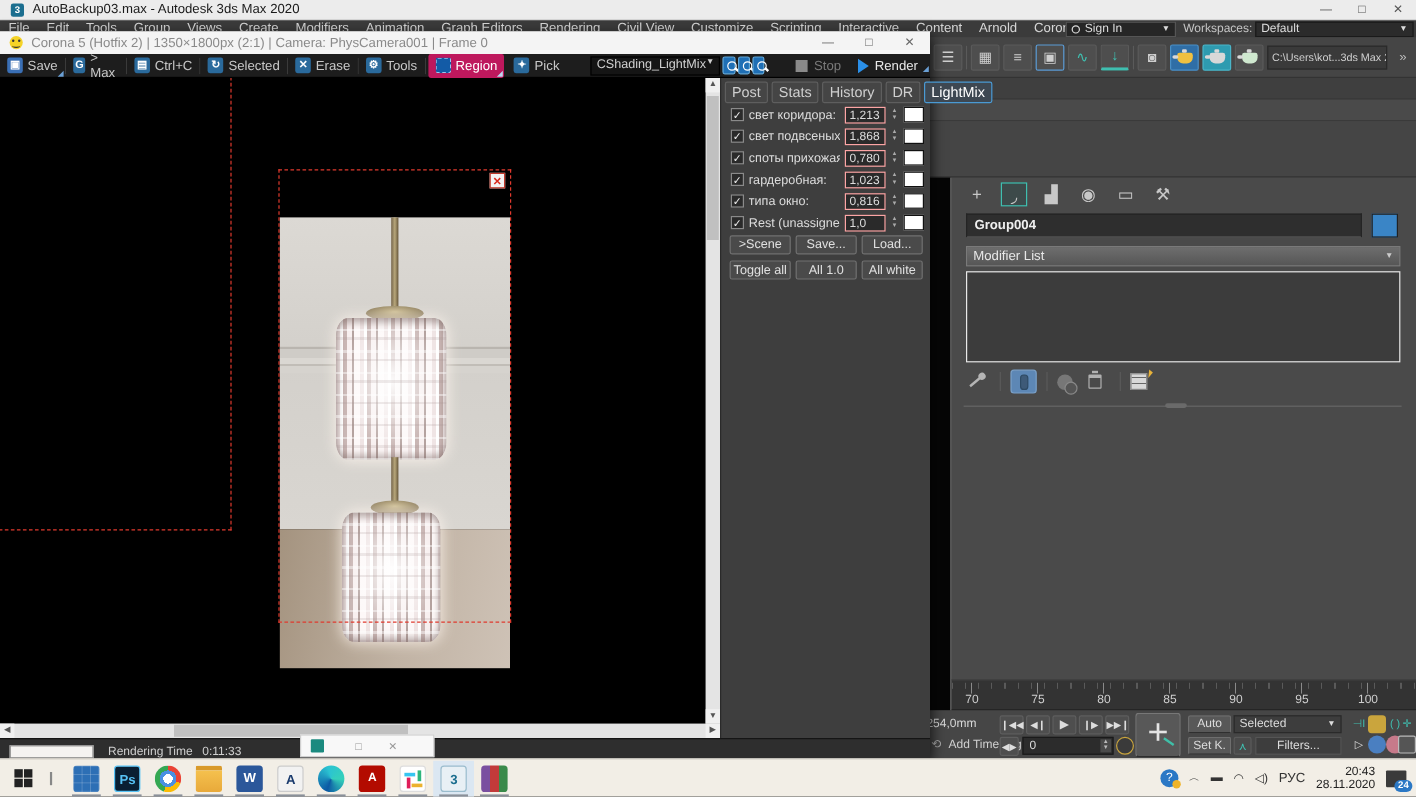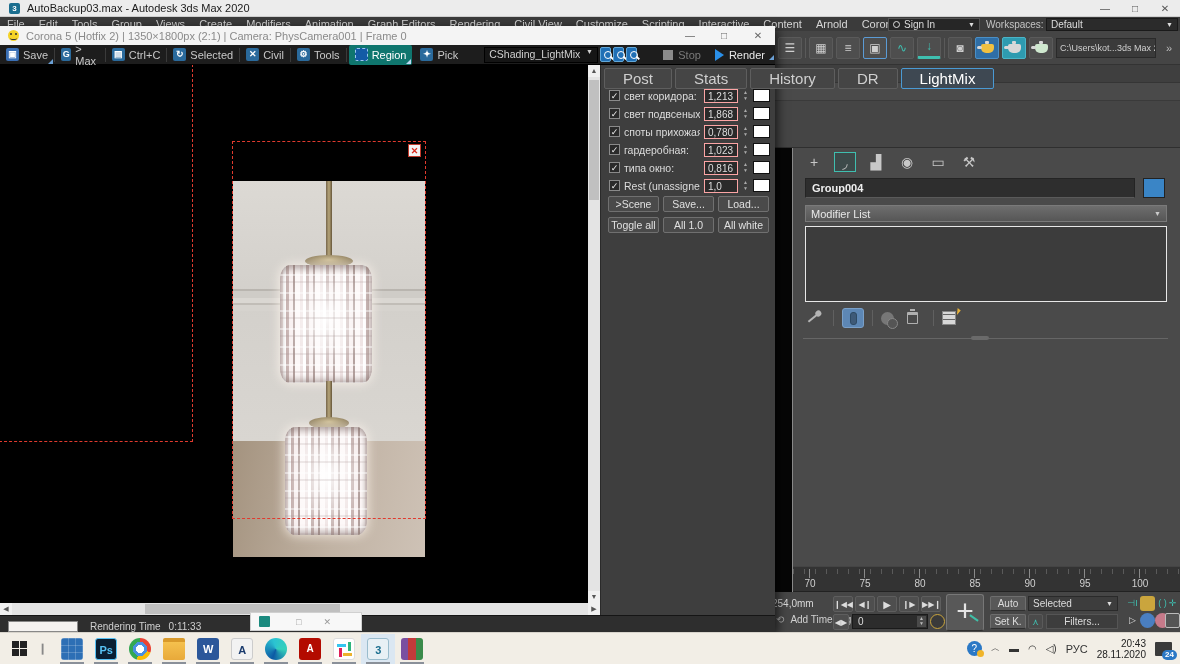--- a/index.html
+++ b/index.html
@@ -77,21 +77,21 @@
 .corona{left:0;top:26px;width:775px;height:606px;background:#1e1e1e;box-shadow:2px 3px 10px rgba(0,0,0,.7)}
 .ctitle{position:absolute;left:0;top:0;width:775px;height:19px;background:#f4f4f4;display:flex;align-items:center;color:#8a8a8a;font-size:11px}
 .smiley{width:11px;height:11px;border-radius:50%;background:#f5d327;margin:0 7px 0 8px;position:relative}
 .smiley:before{content:"";position:absolute;left:2px;top:3px;width:2px;height:2px;background:#333;border-radius:50%;box-shadow:5px 0 0 #333}
 .smiley:after{content:"";position:absolute;left:2px;top:6px;width:7px;height:3px;border-bottom:1px solid #333;border-radius:50%}
 .cwbtn{width:34px;height:17px;text-align:center;line-height:17px;color:#666;font-size:10px}
 .ctoolbar{position:absolute;left:0;top:19px;width:775px;height:20px;background:#1d1d1d;border-bottom:1px solid #000;display:flex;align-items:center;color:#c8c8c8;font-size:11px}
 .cbtn{display:flex;align-items:center;gap:4px;padding:0 6px;height:20px;position:relative}
 .cico{width:13px;height:13px;background:#2a6a9c;border-radius:2px;color:#fff;font-size:9px;text-align:center;line-height:13px;font-weight:bold}
 .csep{width:1px;height:14px;background:#000;border-right:1px solid #3a3a3a}
-.regionbtn{background:#0f766e;border-radius:2px;color:#fff;margin:0 2px}
+.regionbtn{background:#be185d;border-radius:2px;color:#fff;margin:0 2px}
 .regionbtn .cico{background:#135ba6;border:1px dashed #9cc6ef}
 .corner{position:absolute;right:1px;bottom:1px;width:0;height:0;border-left:5px solid transparent;border-bottom:5px solid #6a9fd4}
 .shadefield{width:158px;height:16px;background:#151515;border:1px solid #000;color:#d0d0d0;display:flex;align-items:flex-start;justify-content:space-between;padding:0 4px;margin-left:20px;font-size:10.5px}
 .magbtn{width:15px;height:15px;background:#1f6fb5;border:1px solid #63a8d8;border-radius:2px;position:relative;margin-left:2px}
 .magbtn:before{content:"";position:absolute;left:3px;top:3px;width:6px;height:6px;border:1.5px solid #fff;border-radius:50%}
 .magbtn:after{content:"";position:absolute;left:9px;top:9px;width:4px;height:1.5px;background:#fff;transform:rotate(45deg)}
 .stopbtn{display:flex;align-items:center;gap:5px;color:#7a7a7a;margin-left:26px}
 .stopsq{width:10px;height:10px;background:#8a8a8a}
 .renderbtn{display:flex;align-items:center;gap:5px;color:#e8e8e8;margin-left:14px;position:relative;padding-right:10px}
 .rendertri{width:0;height:0;border-left:9px solid #2a8fe8;border-top:6px solid transparent;border-bottom:6px solid transparent}
@@ -112,21 +112,21 @@
 .rod{position:absolute;width:6px;background:linear-gradient(90deg,#75654b,#b7a67a 50%,#655539)}
 .cap{position:absolute;height:12px;background:radial-gradient(ellipse at 50% 40%,#c9b98e,#8a7a58 70%,#5e4f36);border-radius:50%}
 .crystal{position:absolute;border-radius:10px/14px;background:radial-gradient(ellipse at 50% 45%,rgba(255,255,255,.95),rgba(255,255,255,0) 62%),repeating-linear-gradient(90deg,#efe4e4 0 3px,#ffffff 3px 6px,#c9b6b4 6px 9px,#f8f0f0 9px 13px,#b4a29f 13px 15px,#fdf8f8 15px 20px);box-shadow:0 0 12px rgba(255,246,238,.9),inset 0 4px 6px rgba(120,100,95,.5),inset 0 -4px 6px rgba(120,100,95,.45)}
 .crystal:after{content:"";position:absolute;inset:0;border-radius:inherit;background:repeating-linear-gradient(180deg,transparent 0 9px,rgba(255,255,255,.45) 9px 11px,transparent 11px 16px,rgba(160,140,140,.18) 16px 18px)}
 .regionframe{position:absolute;left:232px;top:115px;width:194px;height:378px;border:1px dashed #e03a2e}
 .regionx{position:absolute;left:408px;top:118px;width:13px;height:13px;background:#f3f3f3;border:1px solid #c0392b;color:#d8271a;font-size:9px;font-weight:bold;text-align:center;line-height:12px}
 
 
 .lmpanel{position:absolute;left:600px;top:39px;width:175px;height:550px;background:#3e3e3e;border-left:1px solid #2a2a2a}
 .lmtabs{position:absolute;left:3px;top:3px;display:flex;gap:3px}
-.lmtab{background:#454545;border:1px solid #5e5e5e;border-radius:2px;color:#cfcfcf;font-size:15px;padding:1px 18px}
+.lmtab{background:#454545;border:1px solid #5e5e5e;border-radius:2px;color:#cfcfcf;font-size:12px;padding:1px 5px}
 .lmtab.active{border-color:#4a9ad4;color:#fff;background:#3e4852}
 .lmrow{position:absolute;left:8px;width:161px;height:15px;display:flex;align-items:center;gap:4px}
 .chk{width:11px;height:11px;background:#2a2a2a;border:1px solid #8a8a8a;color:#eee;font-size:9px;line-height:10px;text-align:center;flex:none}
 .lmlabel{flex:1;color:#dcdcdc;font-size:10.5px;white-space:nowrap;overflow:hidden}
 .lmval{width:34px;height:14px;background:#2a2a2a;border:1px solid #fca5a5;color:#ddd;font-size:10px;line-height:13px;padding-left:3px;flex:none}
 .lmspin{width:7px;height:14px;color:#aaa;font-size:5px;line-height:6px;text-align:center;flex:none}
 .lmswatch{width:17px;height:13px;background:#fff;border:1px solid #111;flex:none}
 .lmbtn{position:absolute;height:16px;background:#4a4a4a;border:1px solid #707070;border-radius:2px;color:#e0e0e0;font-size:10.5px;text-align:center;line-height:15px}
 
 
@@ -335,21 +335,21 @@
         <span>Ctrl+C</span>
       </div>
       <div class="csep"></div>
       <div class="cbtn">
         <span class="cico">↻</span>
         <span>Selected</span>
       </div>
       <div class="csep"></div>
       <div class="cbtn">
         <span class="cico">✕</span>
-        <span>Civil</span>
+        <span>Erase</span>
       </div>
       <div class="csep"></div>
       <div class="cbtn">
         <span class="cico">⚙</span>
         <span>Tools</span>
       </div>
       <div class="csep"></div>
       <div class="cbtn regionbtn">
         <span class="cico"></span>
         <span>Region</span>

